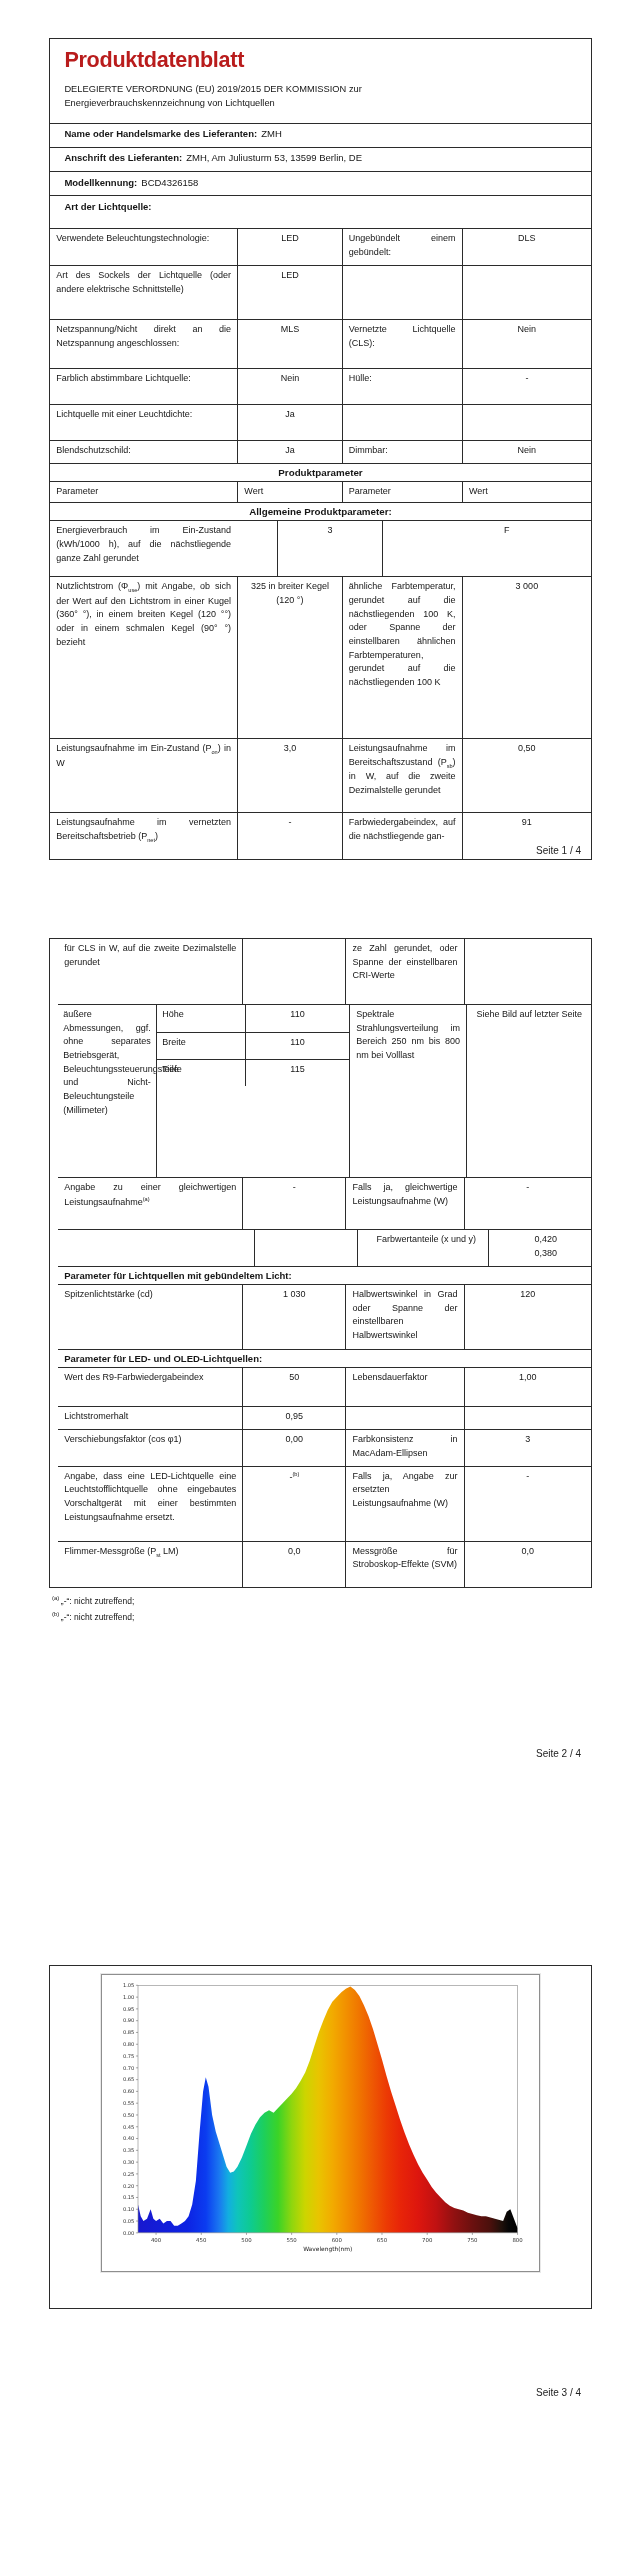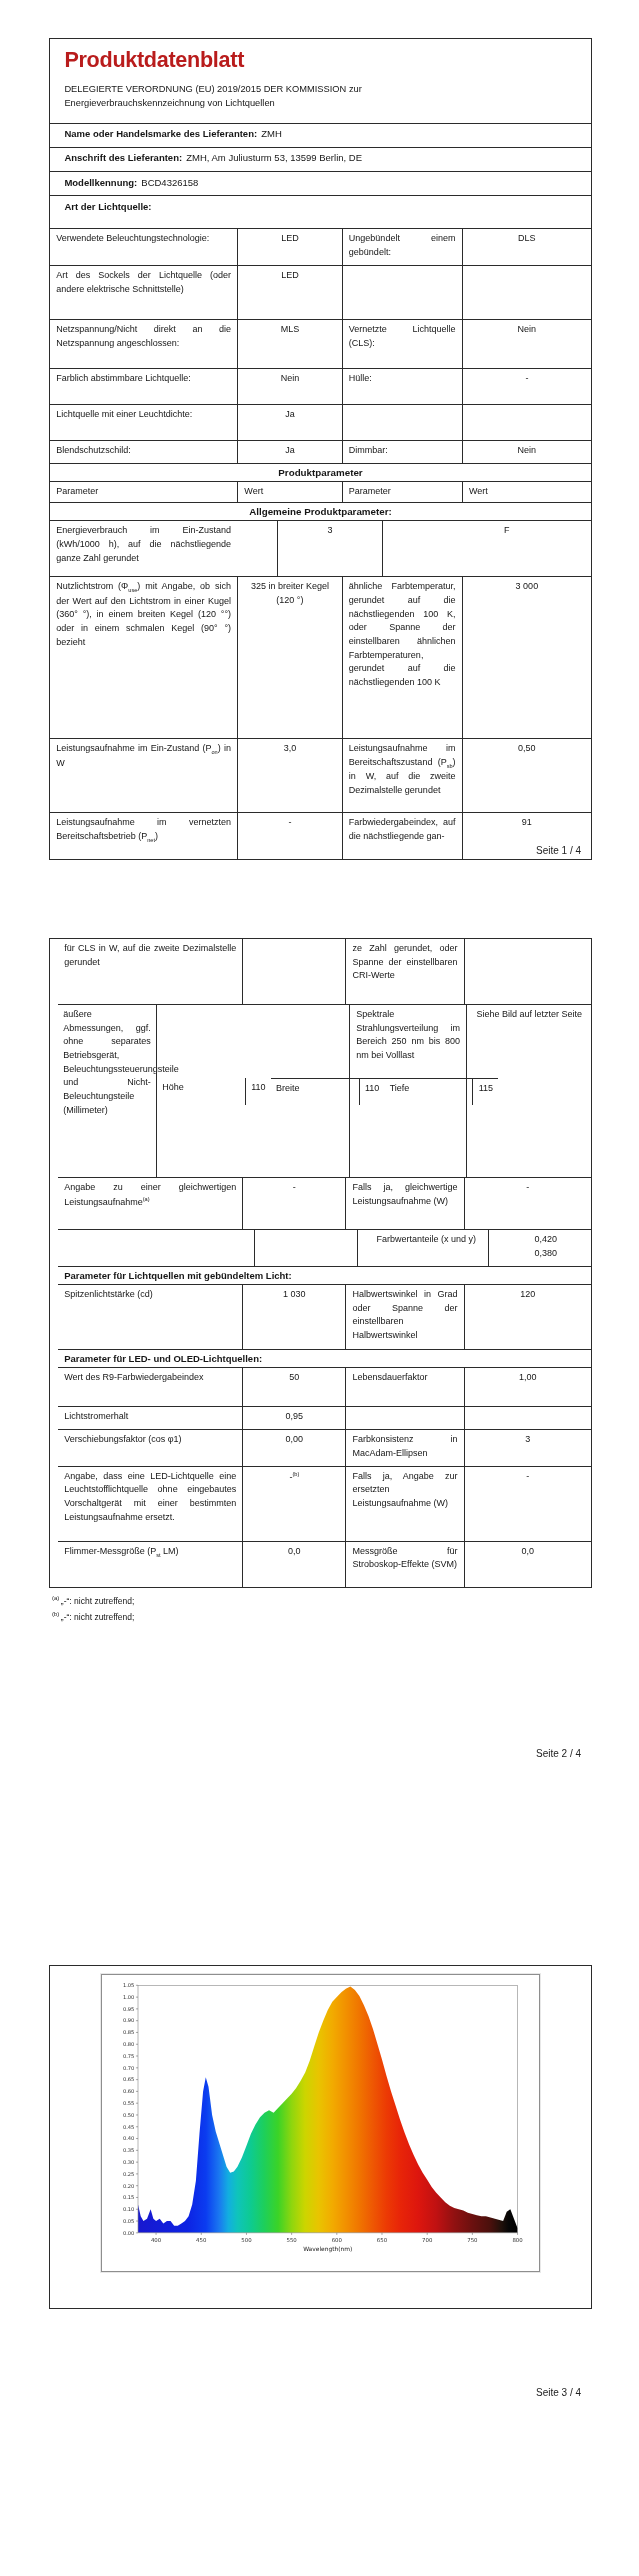--- a/index.html
+++ b/index.html
@@ -26,21 +26,21 @@
   .c2{width:22.2%;border-right:0.5px solid #2b2b2b;}
   .v2{flex:1;}
   .th-full{border-top:1px solid #2b2b2b;text-align:center;font-weight:bold;font-size:9.8px;padding:3.1px 5.2px;}
   .th-left{border-top:1px solid #2b2b2b;text-align:left;font-weight:bold;font-size:9.5px;padding:3.1px 6.2px;}
   .hdr4 .cell{padding:2.6px 6.2px 3.6px;}
   sub{font-size:0.62em;}
   sup{font-size:0.62em;}
 
   
   .dims-label{width:98px;box-sizing:border-box;padding:3.1px 5.2px 5.2px;font-size:9px;line-height:1.52;text-align:justify;}
-  .dims-table{width:193px;box-sizing:border-box;border-left:0.5px solid #2b2b2b;display:flex;flex-direction:row;align-items:center;}
+  .dims-table{width:193px;box-sizing:border-box;border-left:0.5px solid #2b2b2b;display:flex;flex-direction:column;}
   .dim-line{display:flex;height:27px;box-sizing:border-box;}
   .dim-line + .dim-line{border-top:0.5px solid #2b2b2b;}
   .dim-name{width:88px;box-sizing:border-box;padding:4.1px 5.2px;font-size:9px;}
   .dim-val{flex:1;border-left:0.5px solid #2b2b2b;box-sizing:border-box;padding:4.1px 5.2px;text-align:center;font-size:9px;}
   .dims-c2{width:22.2%;border-left:0.5px solid #2b2b2b;border-right:0.5px solid #2b2b2b;box-sizing:border-box;}
 
   
   .footnotes{padding:5.2px 3.1px;font-size:8.5px;line-height:1.9;}
   .footnotes sup{font-size:0.7em;margin-right:1.5px;}
 

